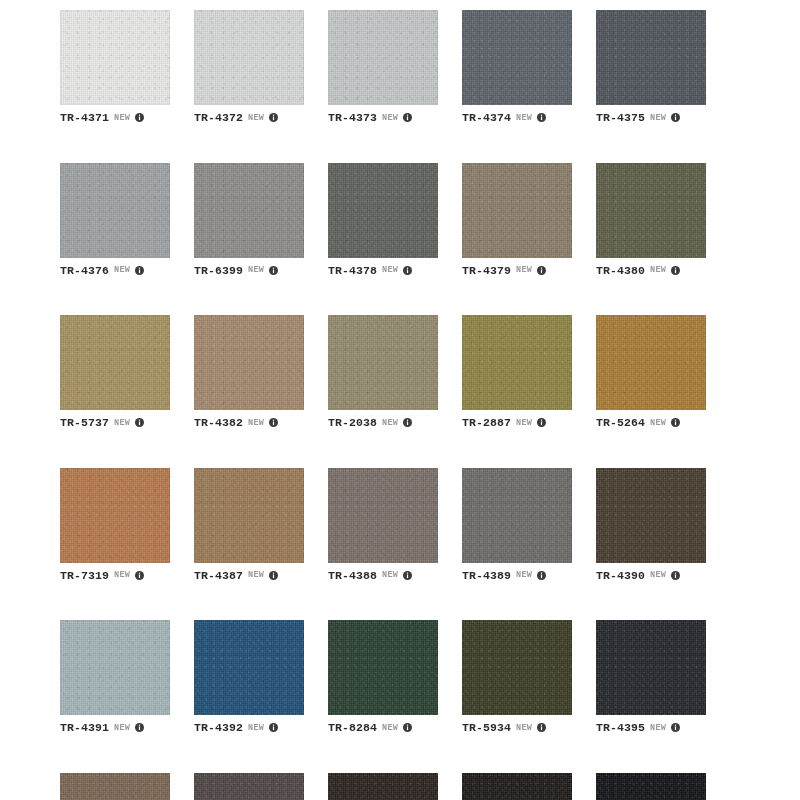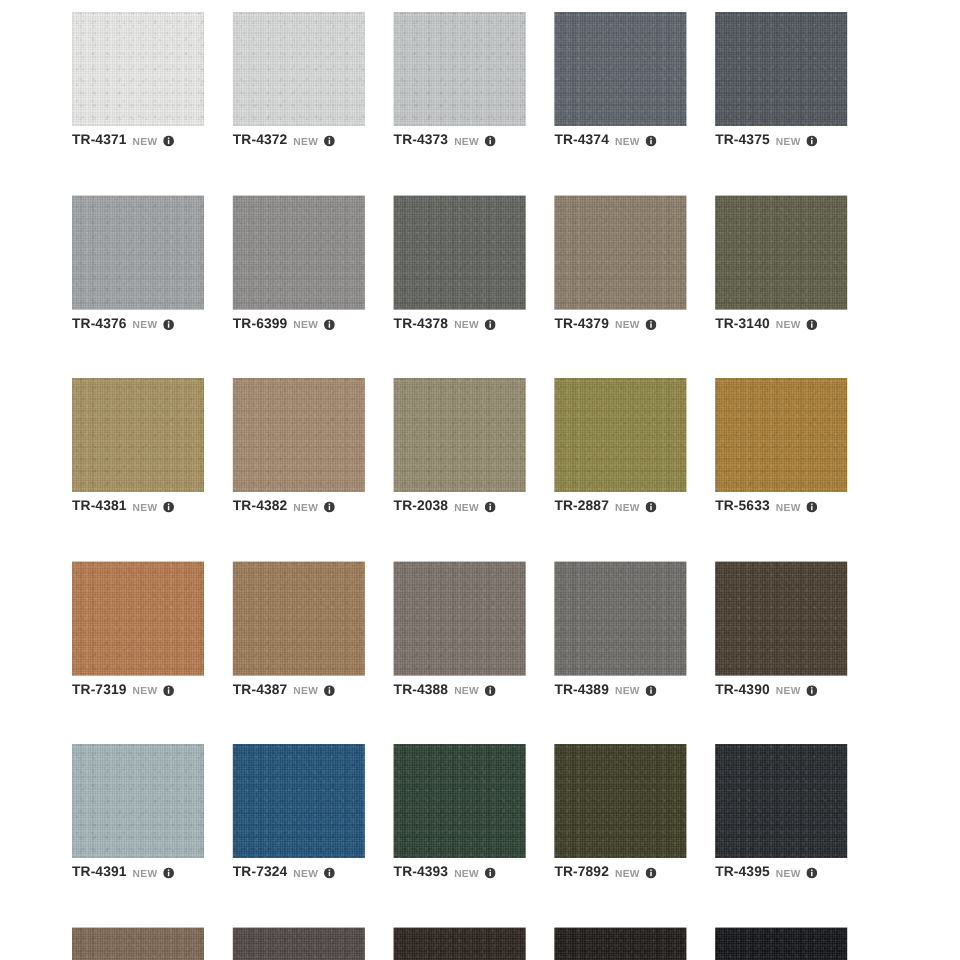--- a/index.html
+++ b/index.html
@@ -13,20 +13,21 @@
     overflow: hidden;
     font-family: "Liberation Sans", sans-serif;
     -webkit-font-smoothing: antialiased;
   }
 
   #swatch-catalog {
     position: relative;
     width: 800px;
     height: 800px;
     background: #ffffff;
+    font-family: Liberation Mono, monospace;
   }
 
   .swatch-grid {
     position: absolute;
     left: 60px;
     top: 10px;
     width: 706px;
     display: grid;
     grid-template-columns: repeat(5, 110px);
     grid-column-gap: 24px;
@@ -238,35 +239,35 @@
               <circle cx="4.5" cy="4.5" r="4.5" fill="#3a3a3a"></circle>
               <rect x="3.9" y="1.6" width="1.2" height="1.2" fill="#ffffff"></rect>
               <rect x="3.9" y="3.5" width="1.2" height="3.6" fill="#ffffff"></rect>
             </svg>
           </span>
         </div>
       </div>
       <div class="swatch-cell">
         <div class="swatch-chip" style="background-color: rgb(94, 93, 71);"></div>
         <div class="swatch-caption">
-          <span class="swatch-code">TR-3140</span>
+          <span class="swatch-code">TR-4380</span>
           <span class="swatch-new">NEW</span>
           <span class="info-icon">
             <svg width="9" height="9" viewBox="0 0 9 9" aria-hidden="true">
               <circle cx="4.5" cy="4.5" r="4.5" fill="#3a3a3a"></circle>
               <rect x="3.9" y="1.6" width="1.2" height="1.2" fill="#ffffff"></rect>
               <rect x="3.9" y="3.5" width="1.2" height="3.6" fill="#ffffff"></rect>
             </svg>
           </span>
         </div>
       </div>
       <div class="swatch-cell">
         <div class="swatch-chip" style="background-color: rgb(165, 145, 96);"></div>
         <div class="swatch-caption">
-          <span class="swatch-code">TR-4381</span>
+          <span class="swatch-code">TR-5737</span>
           <span class="swatch-new">NEW</span>
           <span class="info-icon">
             <svg width="9" height="9" viewBox="0 0 9 9" aria-hidden="true">
               <circle cx="4.5" cy="4.5" r="4.5" fill="#3a3a3a"></circle>
               <rect x="3.9" y="1.6" width="1.2" height="1.2" fill="#ffffff"></rect>
               <rect x="3.9" y="3.5" width="1.2" height="3.6" fill="#ffffff"></rect>
             </svg>
           </span>
         </div>
       </div>
@@ -308,21 +309,21 @@
               <circle cx="4.5" cy="4.5" r="4.5" fill="#3a3a3a"></circle>
               <rect x="3.9" y="1.6" width="1.2" height="1.2" fill="#ffffff"></rect>
               <rect x="3.9" y="3.5" width="1.2" height="3.6" fill="#ffffff"></rect>
             </svg>
           </span>
         </div>
       </div>
       <div class="swatch-cell">
         <div class="swatch-chip" style="background-color: rgb(167, 124, 52);"></div>
         <div class="swatch-caption">
-          <span class="swatch-code">TR-5633</span>
+          <span class="swatch-code">TR-5264</span>
           <span class="swatch-new">NEW</span>
           <span class="info-icon">
             <svg width="9" height="9" viewBox="0 0 9 9" aria-hidden="true">
               <circle cx="4.5" cy="4.5" r="4.5" fill="#3a3a3a"></circle>
               <rect x="3.9" y="1.6" width="1.2" height="1.2" fill="#ffffff"></rect>
               <rect x="3.9" y="3.5" width="1.2" height="3.6" fill="#ffffff"></rect>
             </svg>
           </span>
         </div>
       </div>
@@ -406,49 +407,49 @@
               <circle cx="4.5" cy="4.5" r="4.5" fill="#3a3a3a"></circle>
               <rect x="3.9" y="1.6" width="1.2" height="1.2" fill="#ffffff"></rect>
               <rect x="3.9" y="3.5" width="1.2" height="3.6" fill="#ffffff"></rect>
             </svg>
           </span>
         </div>
       </div>
       <div class="swatch-cell">
         <div class="swatch-chip" style="background-color: rgb(31, 80, 118);"></div>
         <div class="swatch-caption">
-          <span class="swatch-code">TR-7324</span>
+          <span class="swatch-code">TR-4392</span>
           <span class="swatch-new">NEW</span>
           <span class="info-icon">
             <svg width="9" height="9" viewBox="0 0 9 9" aria-hidden="true">
               <circle cx="4.5" cy="4.5" r="4.5" fill="#3a3a3a"></circle>
               <rect x="3.9" y="1.6" width="1.2" height="1.2" fill="#ffffff"></rect>
               <rect x="3.9" y="3.5" width="1.2" height="3.6" fill="#ffffff"></rect>
             </svg>
           </span>
         </div>
       </div>
       <div class="swatch-cell">
         <div class="swatch-chip" style="background-color: rgb(42, 63, 49);"></div>
         <div class="swatch-caption">
-          <span class="swatch-code">TR-4393</span>
+          <span class="swatch-code">TR-8284</span>
           <span class="swatch-new">NEW</span>
           <span class="info-icon">
             <svg width="9" height="9" viewBox="0 0 9 9" aria-hidden="true">
               <circle cx="4.5" cy="4.5" r="4.5" fill="#3a3a3a"></circle>
               <rect x="3.9" y="1.6" width="1.2" height="1.2" fill="#ffffff"></rect>
               <rect x="3.9" y="3.5" width="1.2" height="3.6" fill="#ffffff"></rect>
             </svg>
           </span>
         </div>
       </div>
       <div class="swatch-cell">
         <div class="swatch-chip" style="background-color: rgb(59, 59, 36);"></div>
         <div class="swatch-caption">
-          <span class="swatch-code">TR-7892</span>
+          <span class="swatch-code">TR-5934</span>
           <span class="swatch-new">NEW</span>
           <span class="info-icon">
             <svg width="9" height="9" viewBox="0 0 9 9" aria-hidden="true">
               <circle cx="4.5" cy="4.5" r="4.5" fill="#3a3a3a"></circle>
               <rect x="3.9" y="1.6" width="1.2" height="1.2" fill="#ffffff"></rect>
               <rect x="3.9" y="3.5" width="1.2" height="3.6" fill="#ffffff"></rect>
             </svg>
           </span>
         </div>
       </div>

